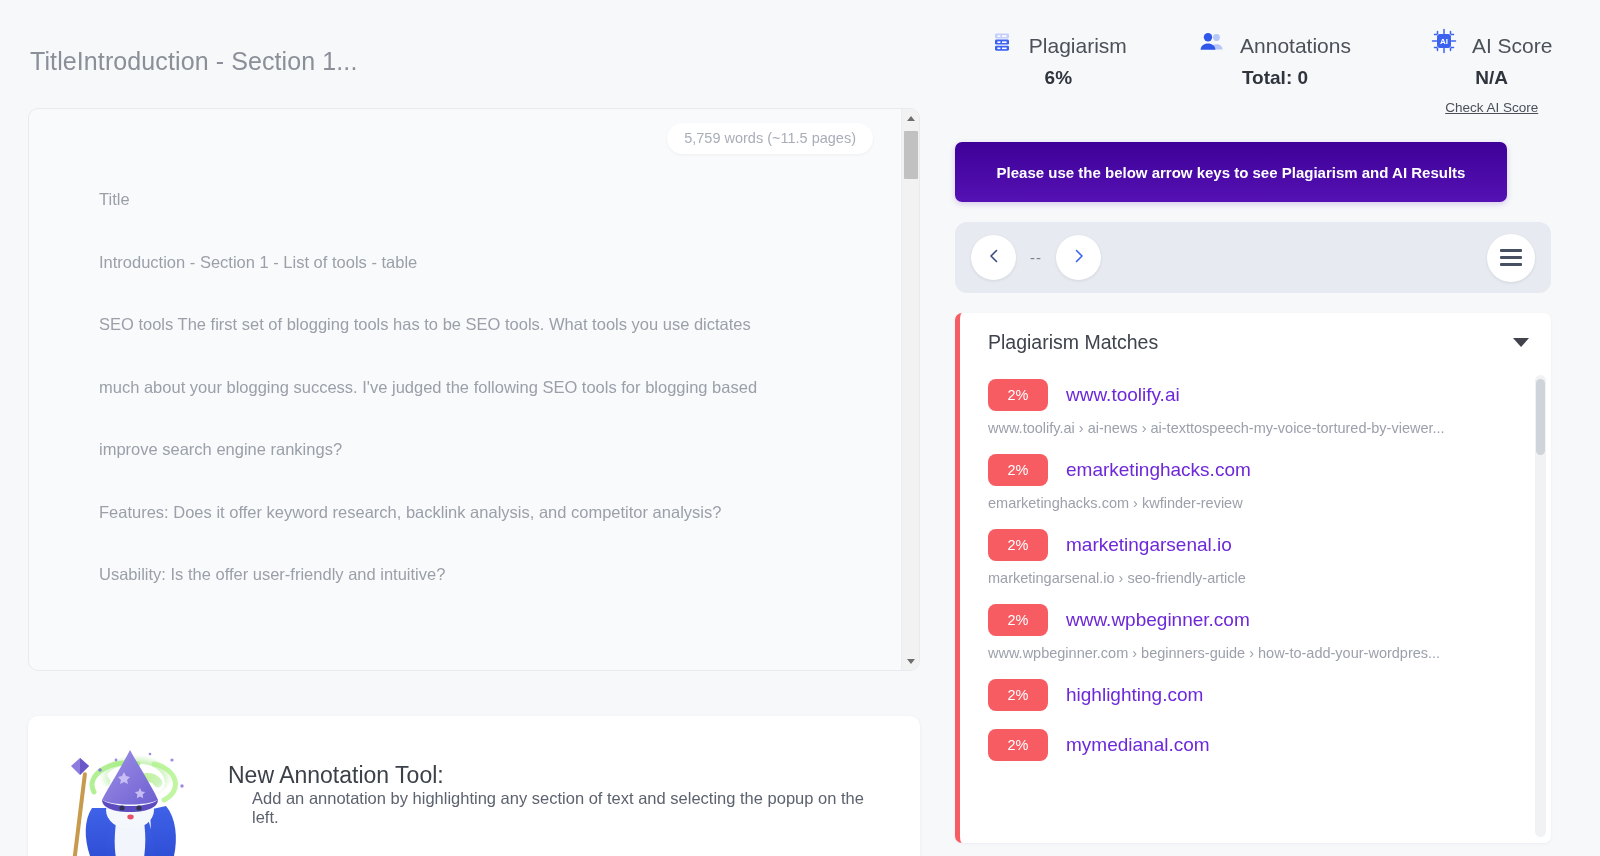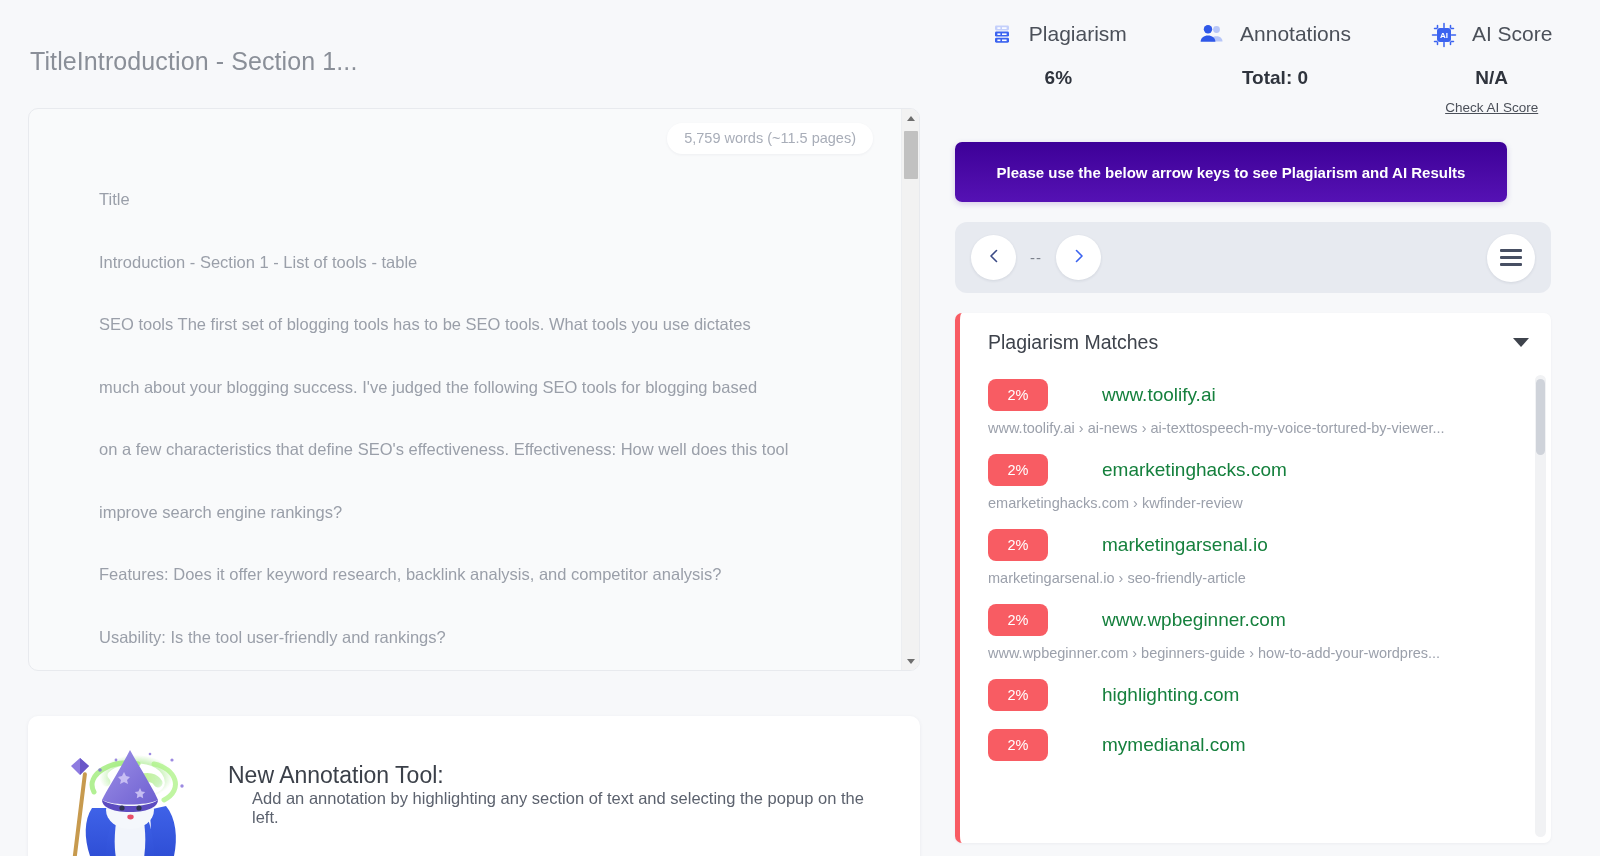--- a/index.html
+++ b/index.html
@@ -87,21 +87,21 @@
   .right-col {
     width: 650px; height: 856px; position: relative;
   }
 
   .stats-row {
     position: absolute; left: 0; top: 22px; width: 650px;
     display: flex;
   }
   .stat { flex: 1; text-align: center; position: relative; }
   .stat-head {
-    display: flex; align-items: flex-start; justify-content: center; gap: 15px;
+    display: flex; align-items: flex-end; justify-content: center; gap: 15px;
     height: 36px;
   }
   .stat-label { font-size: 21px; color: #4b5059; font-weight: 400; }
   .stat-value {
     font-size: 19px; color: #2f343d; font-weight: 700; margin-top: 9px;
   }
   .stat-link {
     display: block; margin-top: 11px;
     font-size: 13.5px; color: #4b5059; text-decoration: underline;
   }
@@ -171,22 +171,22 @@
   .matches-inner { padding: 8px 26px 0 28px; }
   .match-item { margin-bottom: 18px; }
   .match-top { display: flex; align-items: center; gap: 18px; }
   .pct-badge {
     background: #f85c63; color: #ffffff;
     border-radius: 8px; min-width: 60px; height: 32px;
     display: flex; align-items: center; justify-content: center;
     font-size: 14.5px; font-weight: 400;
   }
   .match-domain {
-    font-size: 19px; color: #15803d; font-weight: 400;
-    text-decoration: none; white-space: nowrap; margin-left: 36px;
+    font-size: 19px; color: #6d28d9; font-weight: 400;
+    text-decoration: none; white-space: nowrap;
   }
   .match-path {
     margin-top: 9px; font-size: 14.5px; color: #9ba0ab;
     white-space: nowrap; overflow: hidden; text-overflow: ellipsis;
     max-width: 515px;
   }
   .inner-sb {
     position: absolute; right: 5px; top: 62px; bottom: 6px; width: 11px;
     background: #f1f2f4; border-radius: 6px;
   }
@@ -205,24 +205,23 @@
     <div class="doc-title">TitleIntroduction - Section 1...</div>
 
     <div class="doc-card">
       <div class="word-badge">5,759 words (~11.5 pages)</div>
 
       <div class="doc-body">
         <div class="doc-line">Title</div>
         <div class="doc-line">Introduction - Section 1 - List of tools - table</div>
         <div class="doc-line">SEO tools The first set of blogging tools has to be SEO tools. What tools you use dictates</div>
         <div class="doc-line">much about your blogging success. I've judged the following SEO tools for blogging based</div>
-        <div class="doc-line">on a few characteristics that define SEO's effectiveness. Effectiveness: How well does this tool</div>
         <div class="doc-line">improve search engine rankings?</div>
         <div class="doc-line">Features: Does it offer keyword research, backlink analysis, and competitor analysis?</div>
-        <div class="doc-line">Usability: Is the tool user-friendly and rankings?</div>
+        <div class="doc-line">Usability: Is the offer user-friendly and intuitive?</div>
       </div>
 
       <div class="scrollbar-v">
         <div class="sb-arrow up">
             <i></i>
           </div>
         <div class="sb-thumb" style="top:22px;height:48px;"></div>
         <div class="sb-arrow down">
             <i></i>
           </div>

